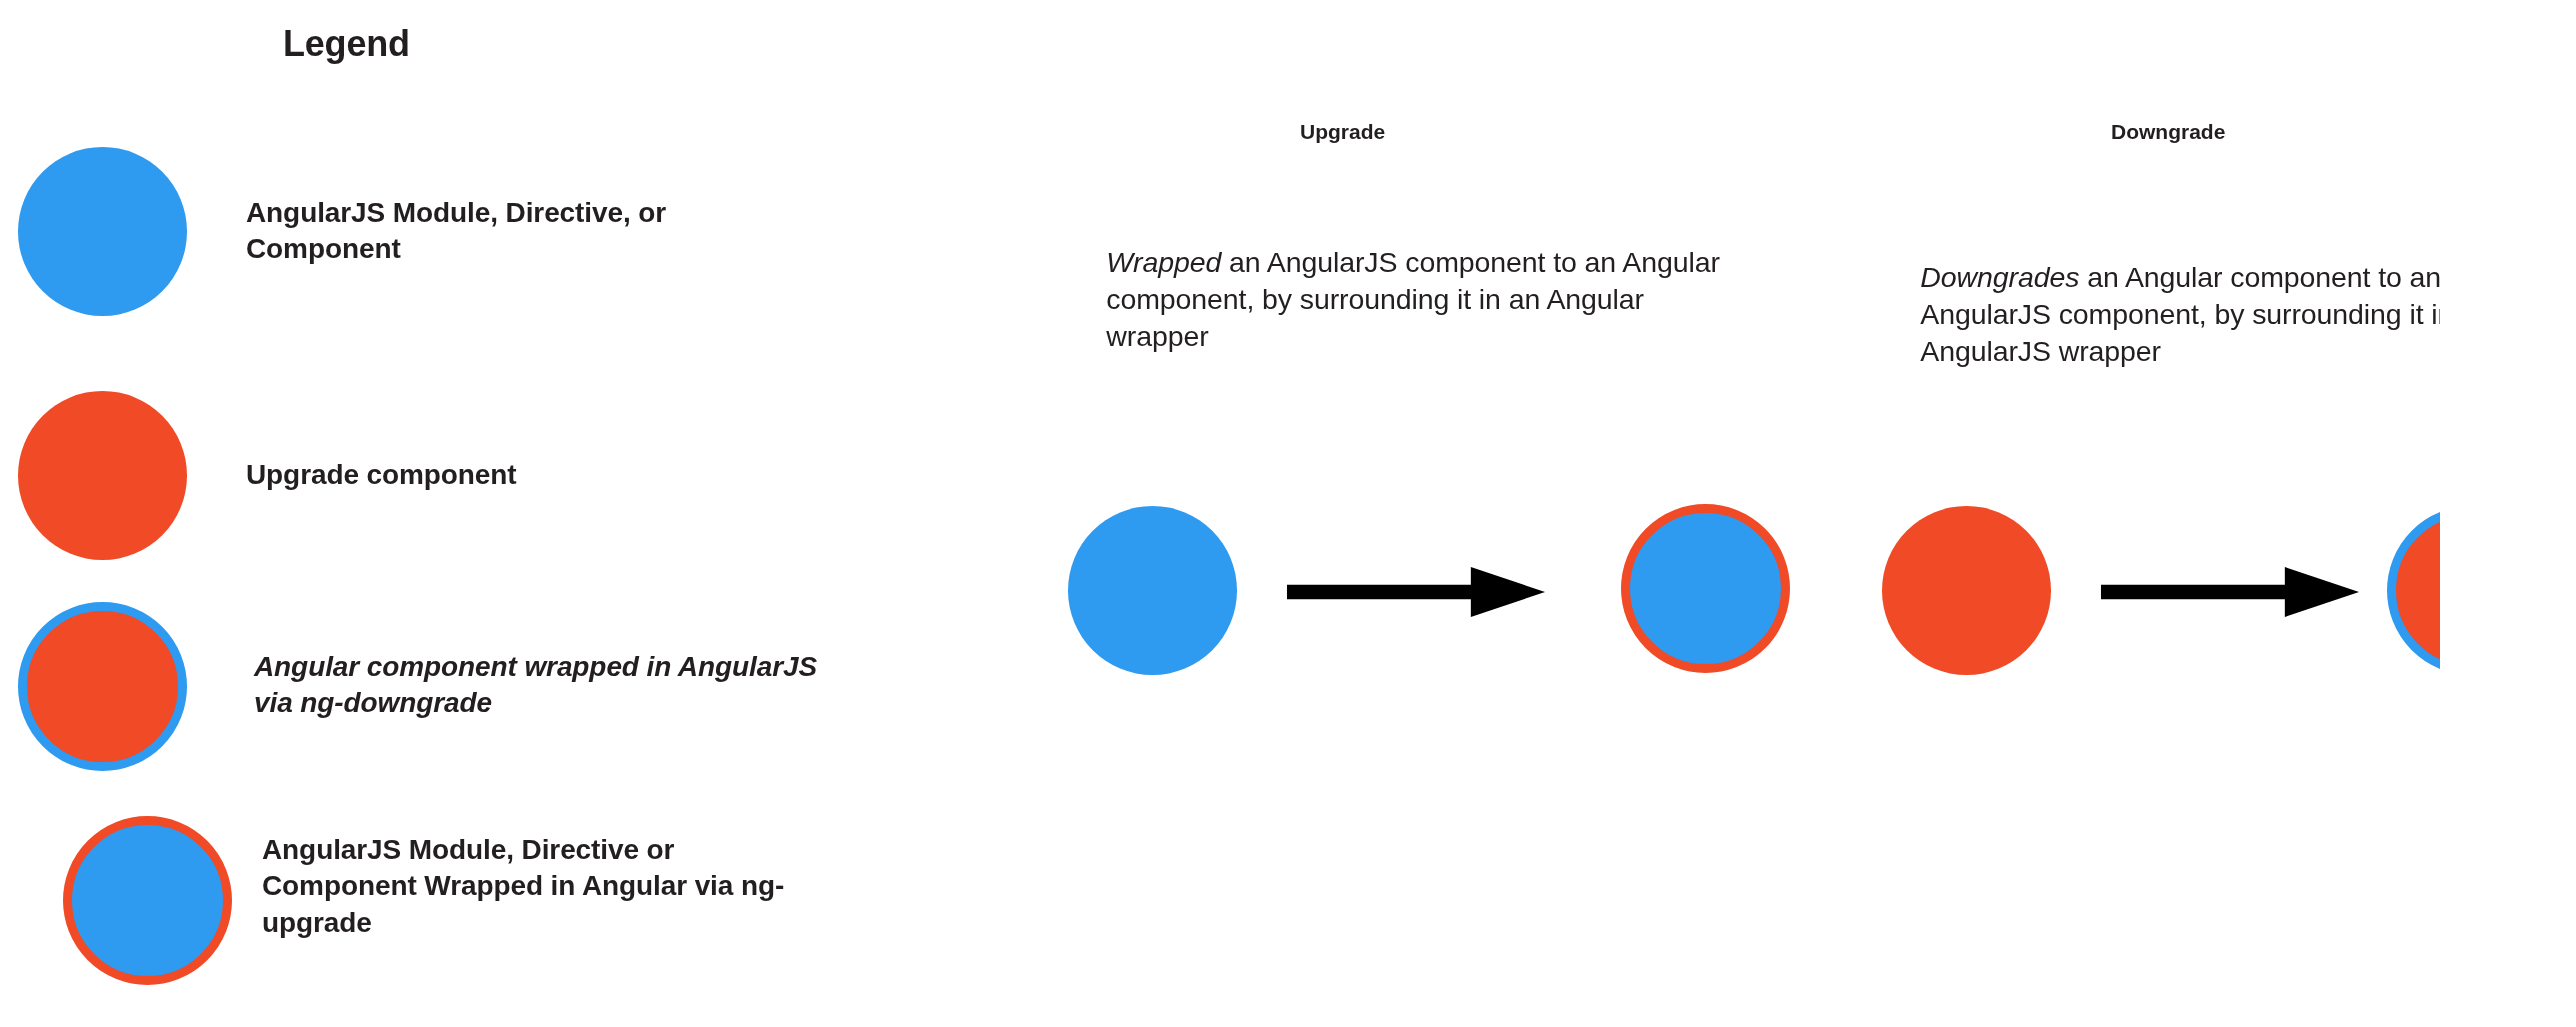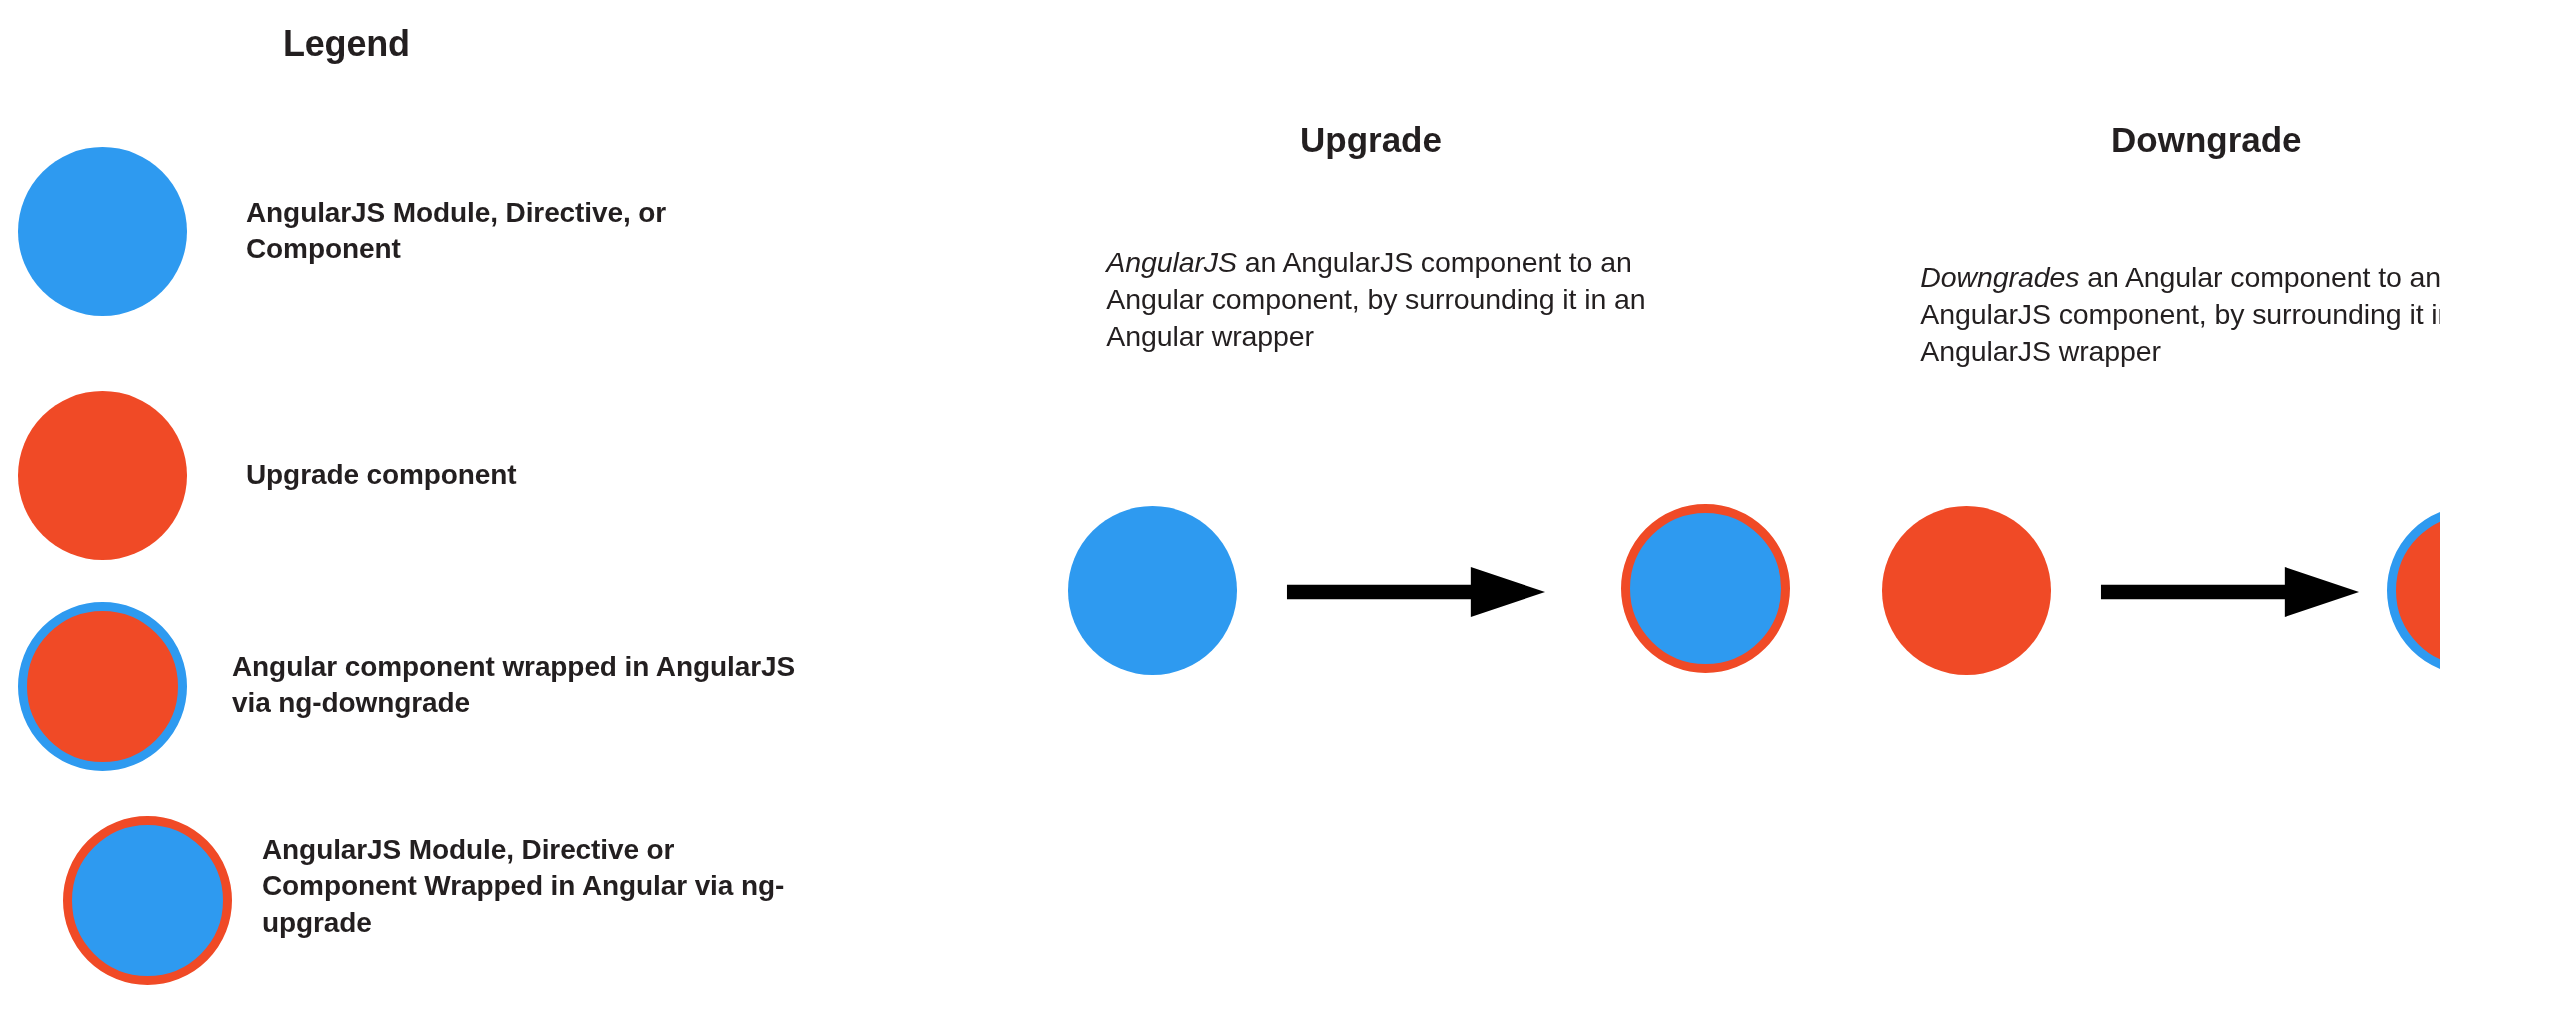--- a/index.html
+++ b/index.html
@@ -63,32 +63,32 @@
   #legend-row-3 { top: 600px;  height: 172px; }
   #legend-row-4 { top: 814px; height: 172px; margin-left: 24px; }
 
   #legend-row-1 .legend-swatch { left: 18px; top: 1.6px; }
   #legend-row-2 .legend-swatch { left: 18px; top: 1.6px; }
   #legend-row-3 .legend-swatch { left: 18px; top: 1.6px; }
   #legend-row-4 .legend-swatch { left: 39px; top: 1.6px; }
 
   #legend-row-1 .legend-label { left: 246px; top: 50px; width: 570px; }
   #legend-row-2 .legend-label { left: 246px; top: 68px; width: 570px; }
-  #legend-row-3 .legend-label { left: 232px; top: 49px; width: 570px; }
+  #legend-row-3 .legend-label { left: 254px; top: 49px; width: 570px; font-style: italic; }
   #legend-row-4 .legend-label { left: 238px; top: 18px; width: 570px; }
 
   
   .panel { position: absolute; top: 0; }
   #panel-upgrade   { left: 1090px; width: 700px; }
   #panel-downgrade { left: 1904px; width: 675px; }
 
   .panel-heading {
     position: absolute;
     top: 120px;
-    font-size: 35px;
+    font-size: 21px;
     font-weight: bold;
     color: #231f20;
     white-space: nowrap;
   }
   #panel-upgrade   .panel-heading { left: 210px; }
   #panel-downgrade .panel-heading { left: 207px; }
 
   .panel-desc {
     position: absolute;
     left: 16.3px;
@@ -162,21 +162,21 @@
   </div>
 
   <div class="legend-row" id="legend-row-4">
     <div class="legend-swatch fill-blue ring-red"></div>
     <div class="legend-label">AngularJS Module, Directive or Component Wrapped in Angular via ng-upgrade</div>
   </div>
 
   <div class="panel" id="panel-upgrade">
     <div class="panel-heading">Upgrade</div>
     <div class="panel-desc">
-      <span class="emph">AngularJS</span><span> an AngularJS component to an Angular component, by surrounding it in an Angular wrapper</span>
+      <span class="emph">Wrapped</span><span> an AngularJS component to an Angular component, by surrounding it in an Angular wrapper</span>
     </div>
   </div>
 
   <div class="flow" id="flow-upgrade">
     <div class="flow-circle src fill-blue"></div>
 
     <svg class="flow-arrow" viewBox="0 0 320 62">
       <path d="M0 22 L228 22 L228 0 L320 31 L228 62 L228 40 L0 40 Z" fill="#000000"></path>
     </svg>
 

